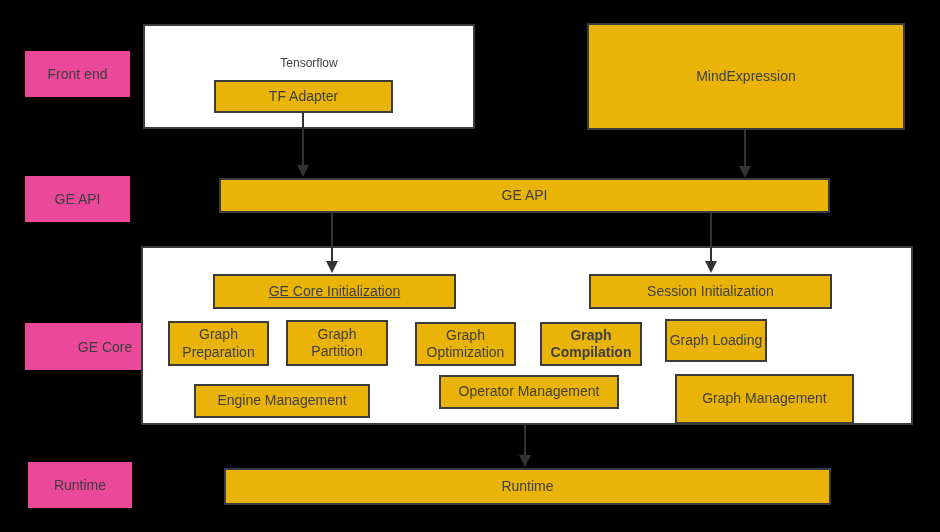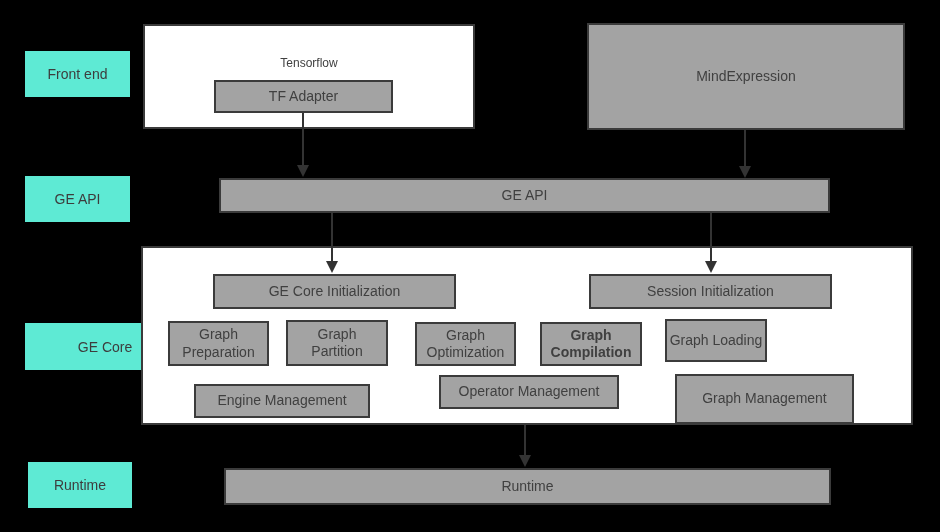--- a/index.html
+++ b/index.html
@@ -6,30 +6,30 @@
   .canvas {
     position: relative;
     width: 940px;
     height: 532px;
     background: #000000;
     font-family: "Liberation Sans", sans-serif;
     overflow: hidden;
   }
   .layer-label {
     position: absolute;
-    background: #5eead4;
+    background: #ec4899;
     display: flex;
     align-items: center;
     justify-content: center;
     color: #3d3d3d;
     font-size: 14px;
   }
   .box {
     position: absolute;
-    background: #a3a3a3;
+    background: #eab308;
     border: 2px solid #3b3b3b;
     box-sizing: border-box;
     display: flex;
     align-items: center;
     justify-content: center;
     text-align: center;
     color: #404040;
     font-size: 14px;
     line-height: 1.25;
     z-index: 2;
@@ -86,21 +86,21 @@
     <div class="floating-label" style="top:30px;">Tensorflow</div>
     <div class="box" style="left:69px; top:54px; width:179px; height:33px;">TF Adapter</div>
   </div>
 
   <div class="box" style="left:587px; top:23px; width:318px; height:107px;">MindExpression</div>
 
   <div class="box" style="left:219px; top:178px; width:611px; height:35px;">GE API</div>
 
   <div class="container-box" style="left:141px; top:246px; width:772px; height:179px;">
 
-    <div class="box" style="left:70px; top:26px; width:243px; height:35px;">GE Core Initialization</div>
+    <div class="box" style="left:70px; top:26px; width:243px; height:35px;text-decoration:underline;">GE Core Initialization</div>
     <div class="box stage-box" style="left:25px; top:73px; width:101px; height:45px;">Graph Preparation</div>
 
     <div class="box" style="left:446px; top:26px; width:243px; height:35px;">Session Initialization</div>
     <div class="box stage-box" style="left:143px; top:72px; width:102px; height:46px;">Graph Partition</div>
     <div class="box stage-box" style="left:272px; top:74px; width:101px; height:44px;">Graph Optimization</div>
     <div class="box stage-box" style="left:397px; top:74px; width:102px; height:44px;font-weight:bold;">Graph Compilation</div>
     <div class="box stage-box" style="left:522px; top:71px; width:102px; height:43px;">Graph Loading</div>
 
     <div class="box" style="left:51px; top:127px; width:176px; height:34px;margin-top:9px;">Engine Management</div>
     <div class="box" style="left:296px; top:127px; width:180px; height:34px;">Operator Management</div>

